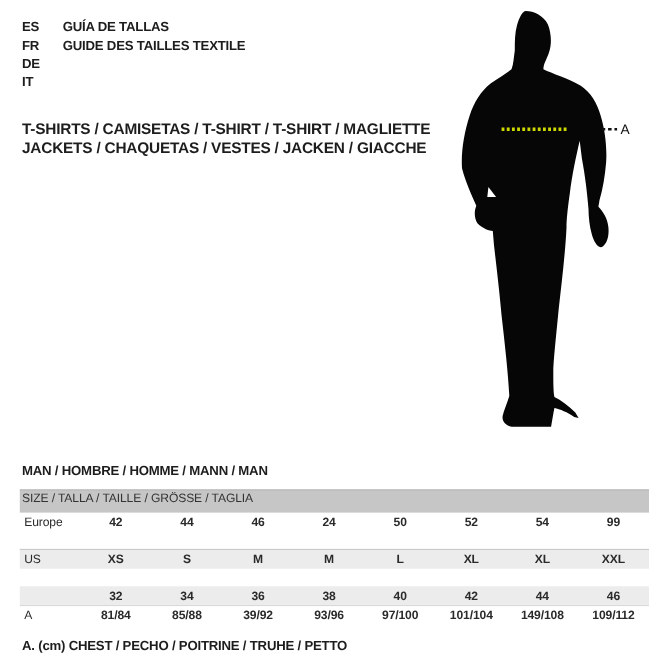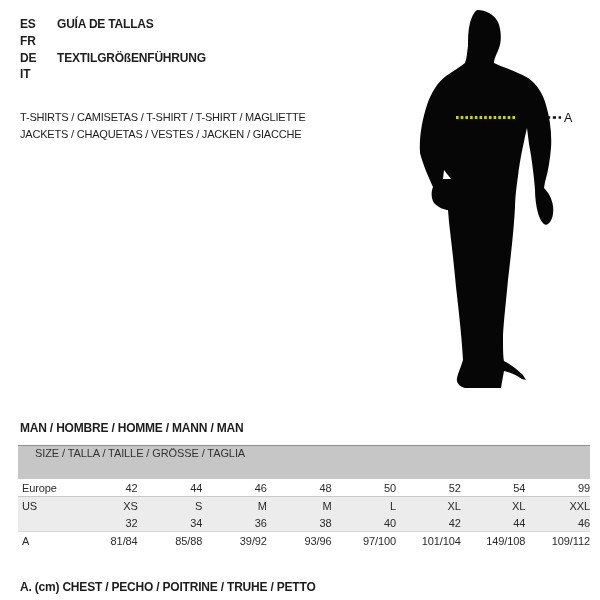--- a/index.html
+++ b/index.html
@@ -10,55 +10,55 @@
   .abs{position:absolute;}
 
   
   .lang-block{top:16px;left:20px;width:360px;}
   .lang-row{display:flex;height:16.8px;line-height:16.8px;}
   .lang-code{width:37px;font-size:12px;font-weight:700;letter-spacing:-0.2px;}
   .lang-text{font-size:12px;font-weight:700;letter-spacing:-0.2px;white-space:nowrap;}
 
   
   .cat-block{top:109px;left:20px;width:400px;}
-  .cat-line{font-size:11px;font-weight:400;letter-spacing:-0.2px;line-height:17.2px;white-space:nowrap;}
+  .cat-line{font-size:14px;font-weight:700;letter-spacing:-0.2px;line-height:17.2px;white-space:nowrap;}
 
   
   .figure-svg{left:413px;top:0px;width:165px;height:396px;}
 
   
   .section-heading{top:421px;left:20px;font-size:12px;font-weight:700;letter-spacing:-0.2px;}
 
   
   .size-table{left:18px;top:445px;width:572px;border-top:1px solid #8f8f8f;font-size:11px;letter-spacing:-0.1px;}
-  .t-header{background:#c6c6c6;height:33px;line-height:15px;padding-left:17px;color:#333;white-space:nowrap;}
+  .t-header{background:#c6c6c6;height:20px;line-height:15px;padding-left:2px;color:#333;white-space:nowrap;}
   .t-row{display:flex;align-items:center;height:17px;color:#2a2a2a;}
-  .t-row.band{background:#ececec;}
+  .t-row.band{background:#ececec;margin-top:16px;}
   .t-row.line-top{border-top:1px solid #c9c9c9;}
   .t-row.line-top-light{border-top:1px solid #dadada;height:18px;}
   .t-label{width:55px;padding-left:4px;box-sizing:border-box;}
-  .t-cell{flex:1;text-align:right;}
+  .t-cell{flex:1;text-align:center;font-weight:bold;}
 
   
   .footnote{top:548px;left:20px;font-size:12px;font-weight:700;letter-spacing:-0.2px;margin-top:32px;}
 </style>
 </head>
 <body>
 
 <div class="abs lang-block">
   <div class="lang-row">
     <span class="lang-code">ES</span>
     <span class="lang-text">GUÍA DE TALLAS</span>
   </div>
   <div class="lang-row">
     <span class="lang-code">FR</span>
+    <span class="lang-text">GUIDE DES TAILLES TEXTILE</span>
   </div>
   <div class="lang-row">
     <span class="lang-code">DE</span>
-    <span class="lang-text">TEXTILGRÖßENFÜHRUNG</span>
   </div>
   <div class="lang-row">
     <span class="lang-code">IT</span>
   </div>
 </div>
 
 <div class="abs cat-block">
   <div class="cat-line">T-SHIRTS / CAMISETAS / T-SHIRT / T-SHIRT / MAGLIETTE</div>
   <div class="cat-line">JACKETS / CHAQUETAS / VESTES / JACKEN / GIACCHE</div>
 </div>
@@ -114,21 +114,21 @@
 <div class="abs section-heading">MAN / HOMBRE / HOMME / MANN / MAN</div>
 
 <div class="abs size-table">
   <div class="t-header">SIZE / TALLA / TAILLE / GRÖSSE / TAGLIA</div>
 
   <div class="t-row">
     <span class="t-label">Europe</span>
     <span class="t-cell">42</span>
     <span class="t-cell">44</span>
     <span class="t-cell">46</span>
-    <span class="t-cell">48</span>
+    <span class="t-cell">24</span>
     <span class="t-cell">50</span>
     <span class="t-cell">52</span>
     <span class="t-cell">54</span>
     <span class="t-cell">99</span>
   </div>
 
   <div class="t-row band line-top">
     <span class="t-label">US</span>
     <span class="t-cell">XS</span>
     <span class="t-cell">S</span>

